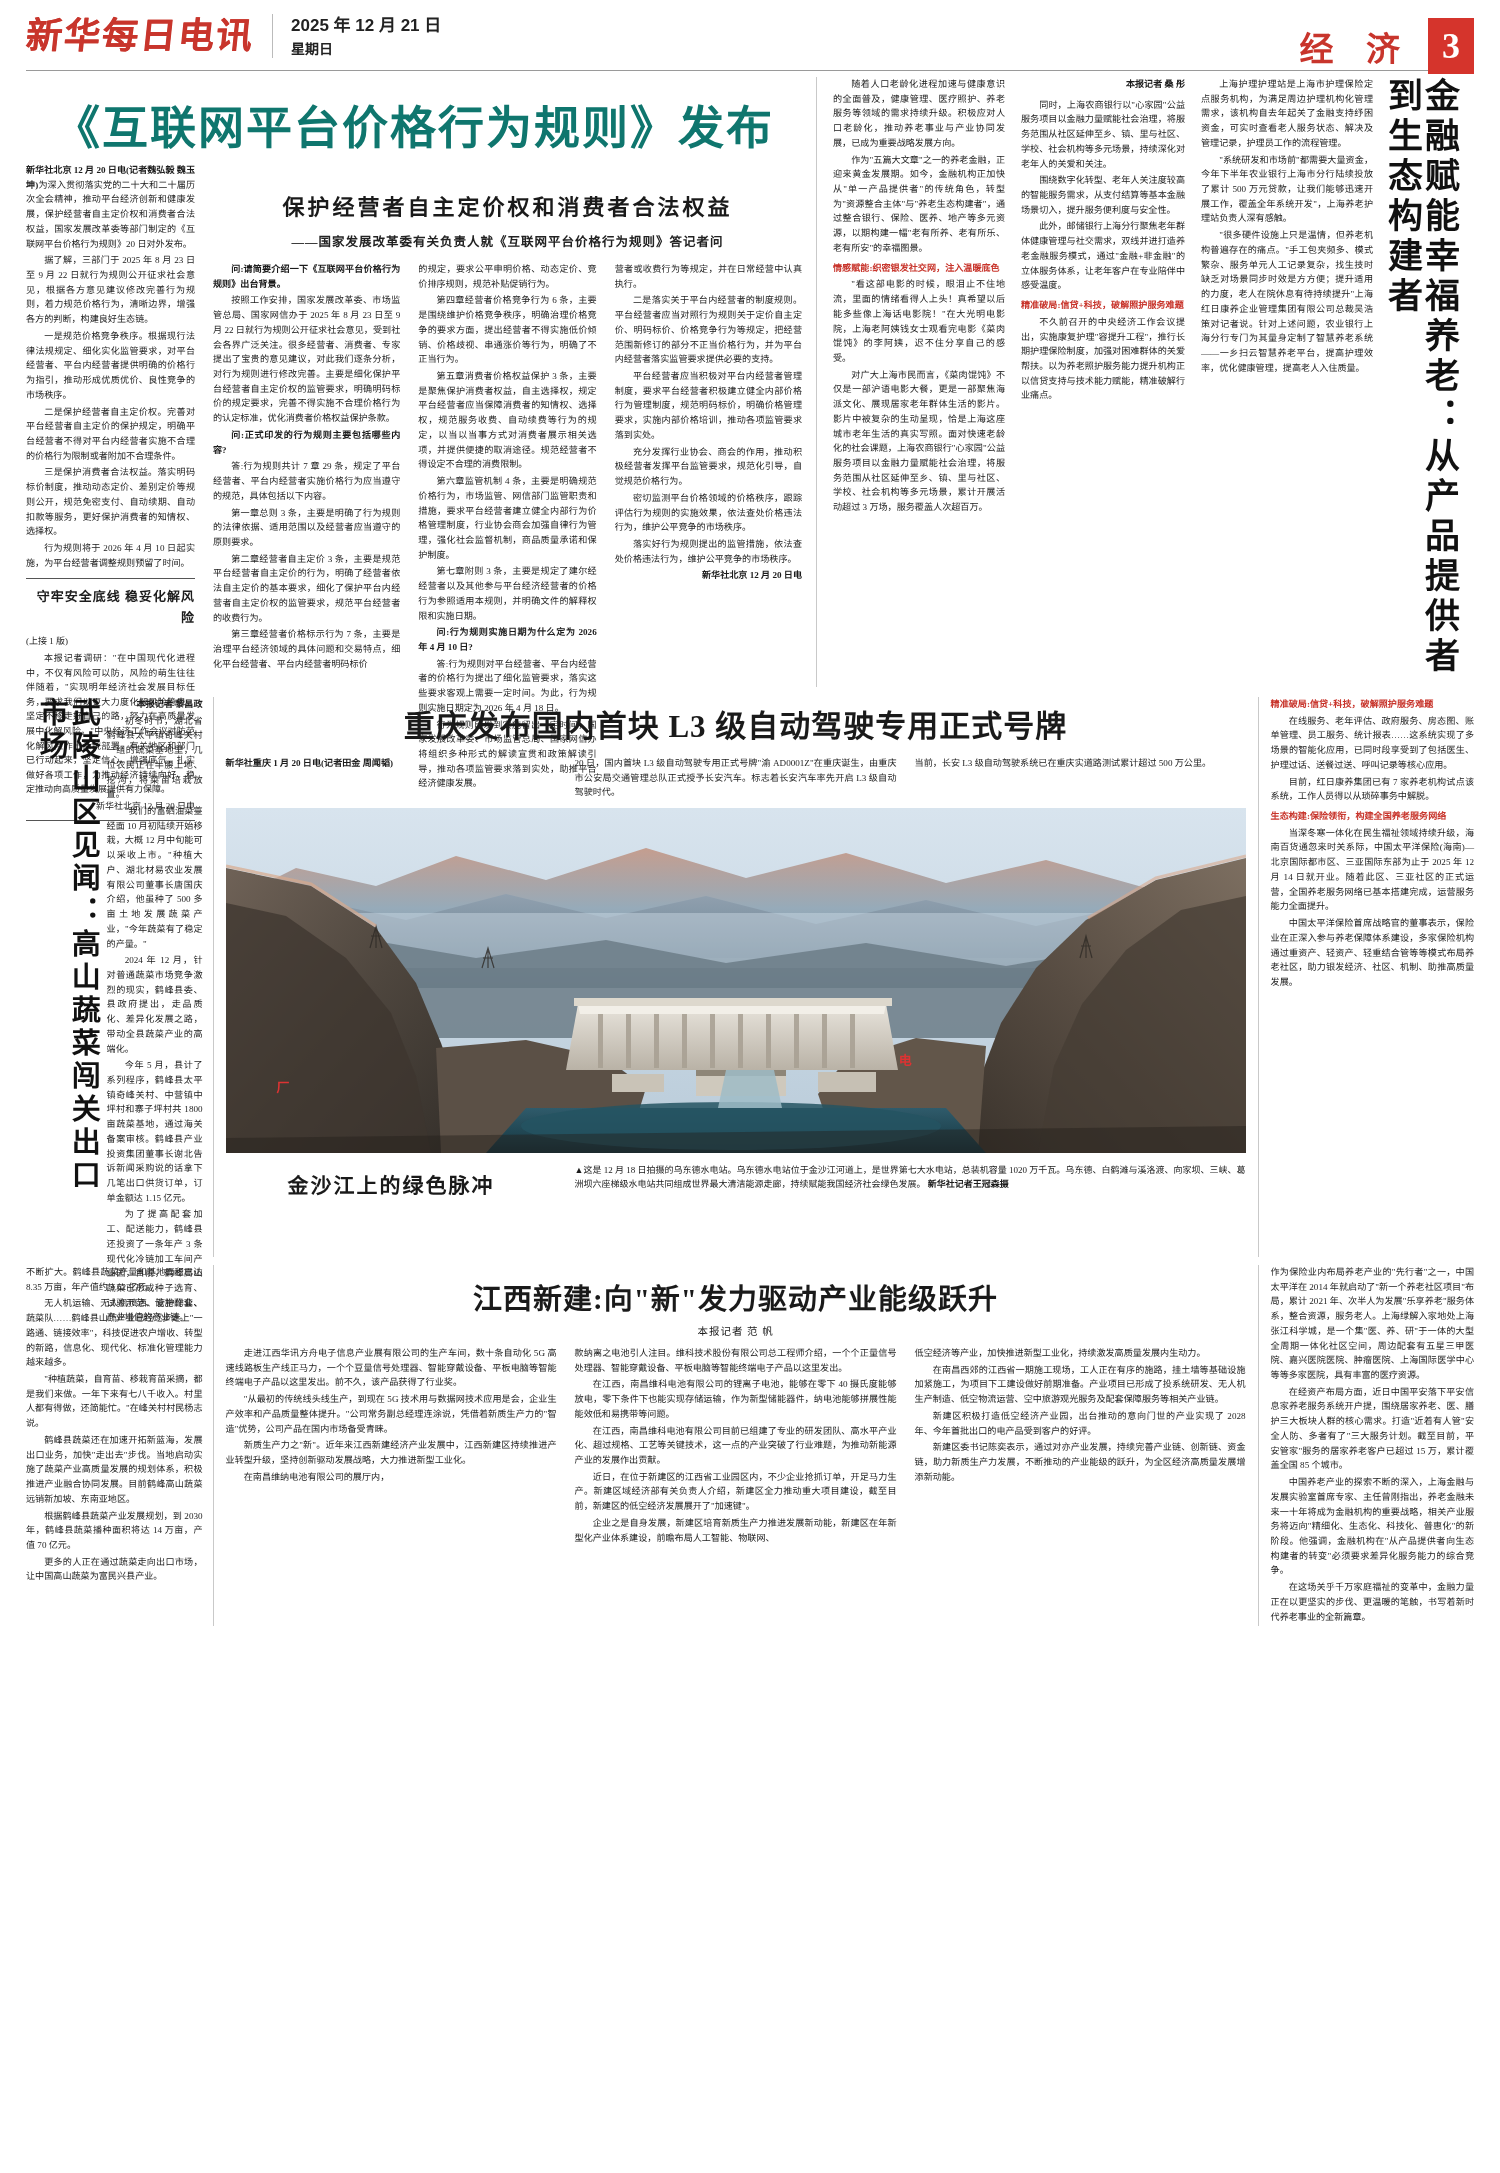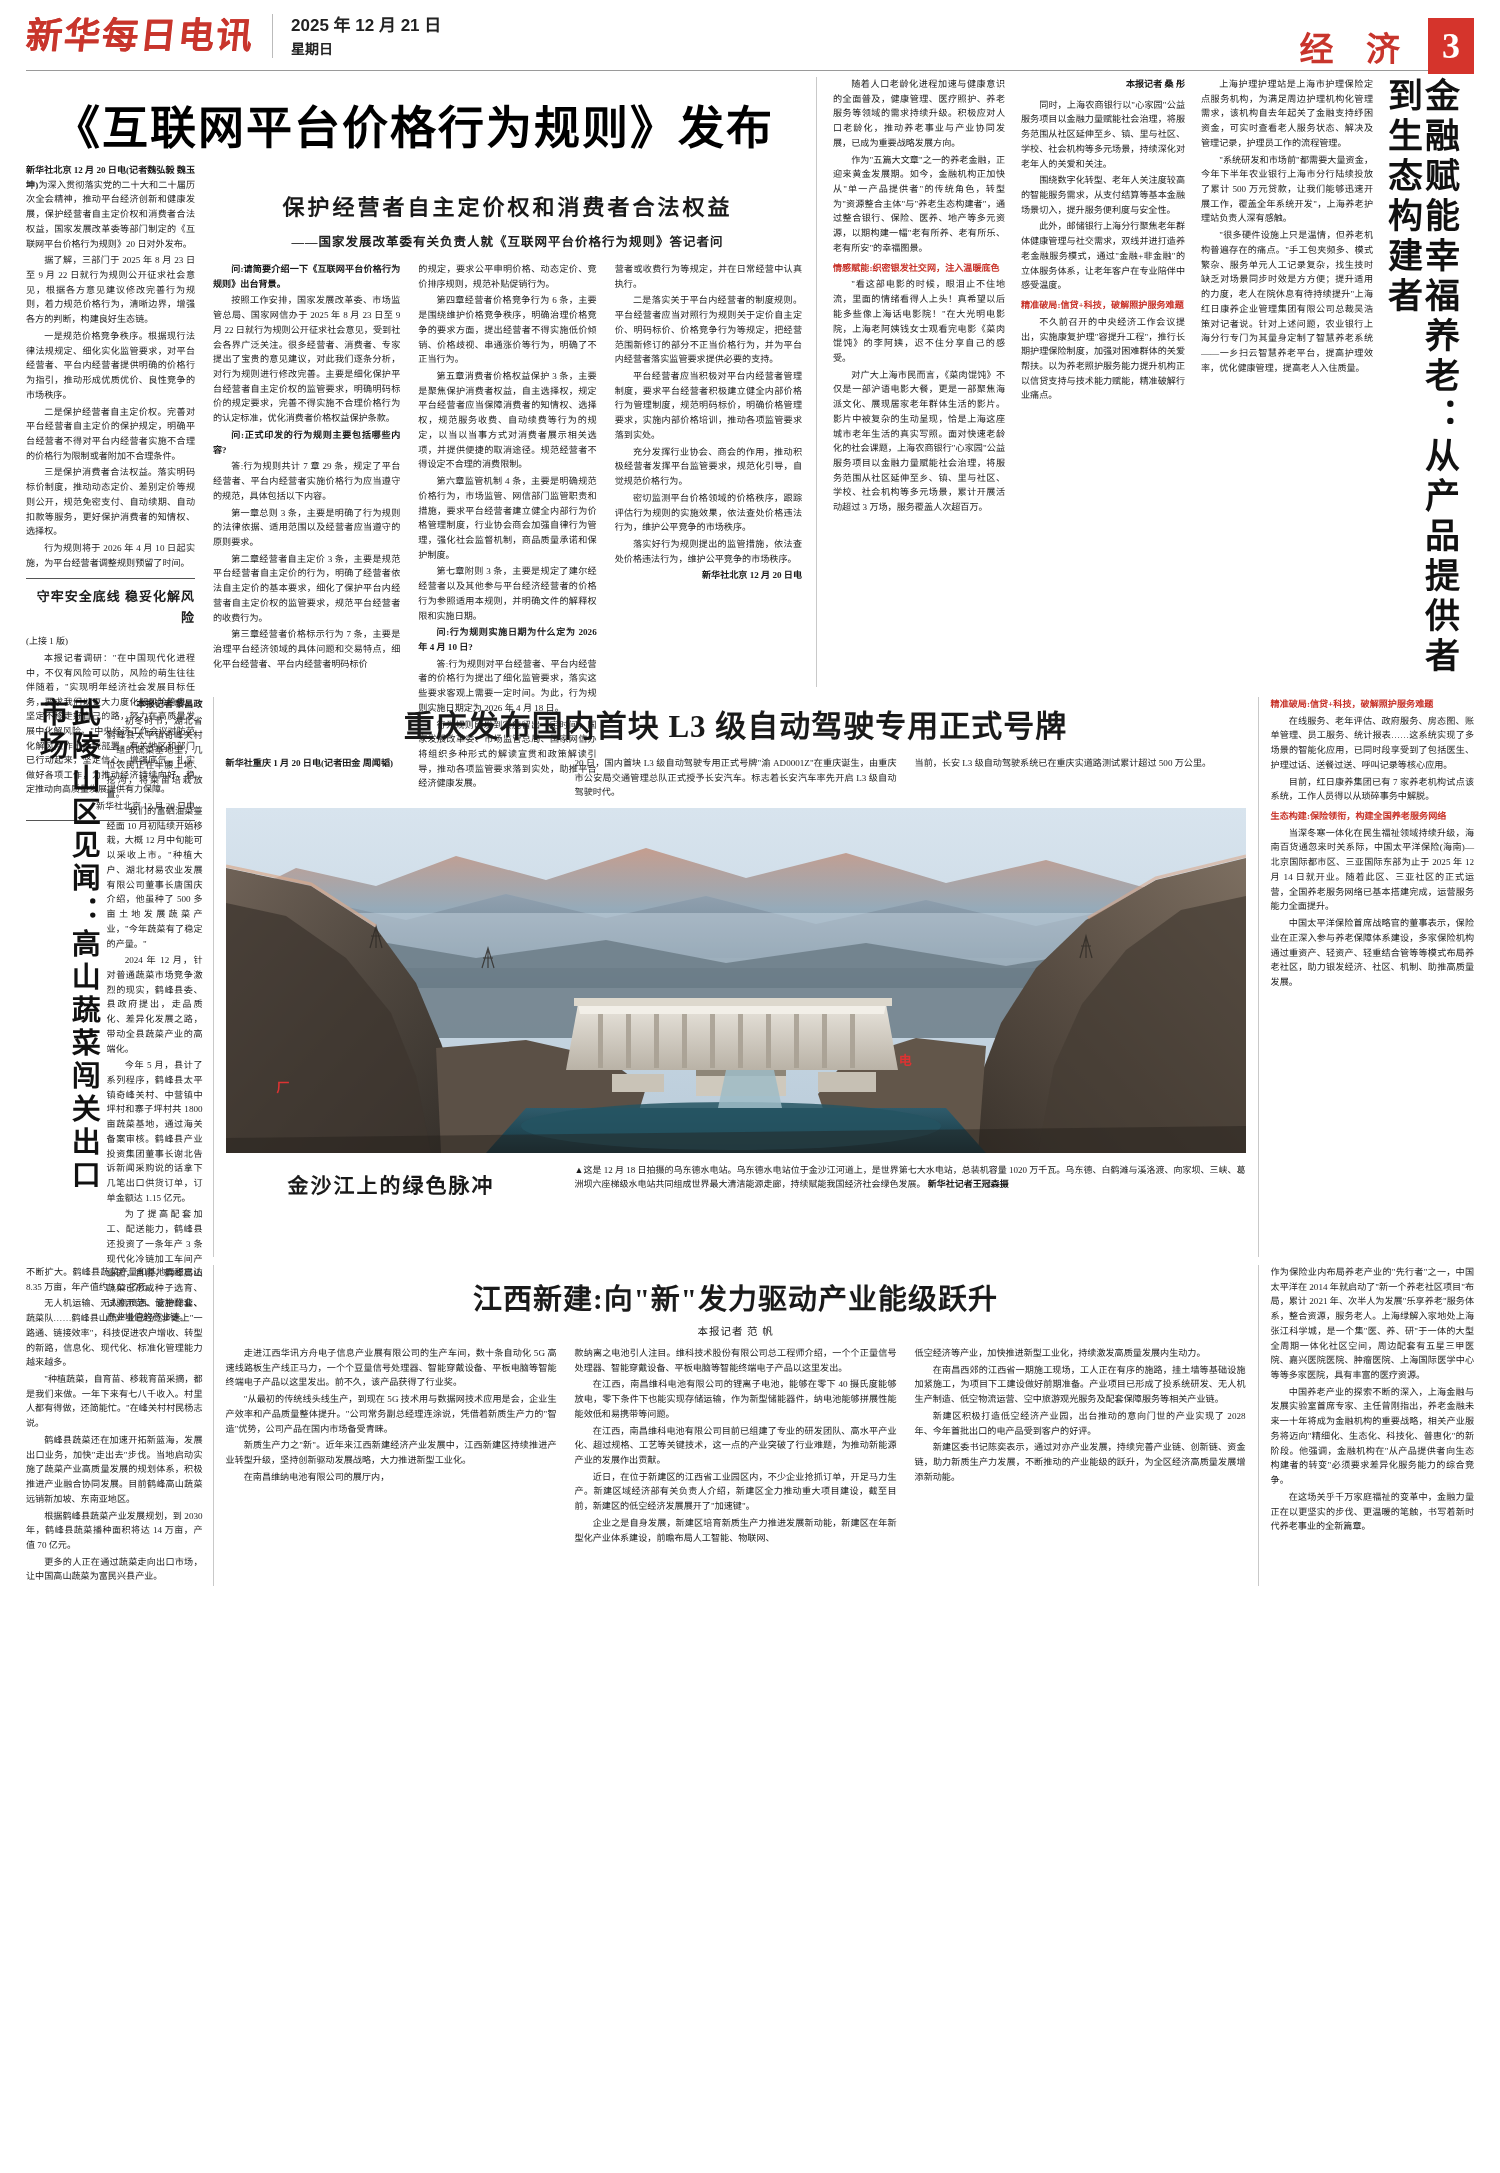--- a/index.html
+++ b/index.html
@@ -51,21 +51,21 @@
 
   
   .top-block { display:flex; gap:0; margin-top:6px; height:610px; }
   .tb-left { width:790px; padding-right:14px; }
   .tb-mid  { width:1px; background:#c9c9c9; }
   .tb-right{ width:640px; padding-left:16px; display:flex; }
 
   .headline1 {
     font-family:"Liberation Serif","DejaVu Serif",serif;
     font-size:46px; font-weight:700; text-align:center;
-    letter-spacing:2px; margin:14px 0 6px 0; color:#000000;
+    letter-spacing:2px; margin:14px 0 6px 0; color:#0f766e;
   }
   .subhead1 {
     font-size:22px; font-weight:700; text-align:center; letter-spacing:3px;
     margin:26px 0 10px 0; color:#1a1a1a;
   }
   .attrib1 { font-size:12.5px; text-align:center; letter-spacing:1px; margin-bottom:12px; color:#222; font-weight:600;}
 
   .three-col { display:flex; gap:0; }
   .three-col > .c { padding:0 9px; }
   .three-col > .c:first-child { padding-left:0; }
@@ -423,19 +423,20 @@
           <p>在南昌西郊的江西省一期施工现场，工人正在有序的施路，挂土墙等基础设施加紧施工，为项目下工建设做好前期准备。产业项目已形成了投系统研发、无人机生产制造、低空物流运营、空中旅游观光服务及配套保障服务等相关产业链。</p>
           <p>新建区积极打造低空经济产业园，出台推动的意向门世的产业实现了 2028 年、今年首批出口的电产品受到客户的好评。</p>
           <p>新建区委书记陈奕表示，通过对亦产业发展，持续完善产业链、创新链、资金链，助力新质生产力发展，不断推动的产业能级的跃升，为全区经济高质量发展增添新动能。</p>
         </div>
       </div>
     </div>
 
     <div class="b3-right colrule">
       <div class="col-text">
         <p class="noind">作为保险业内布局养老产业的"先行者"之一，中国太平洋在 2014 年就启动了"新一个养老社区项目"布局，累计 2021 年、次半人为发展"乐享养老"服务体系，整合资源，服务老人。上海绿解入家地处上海张江科学城，是一个集"医、养、研"于一体的大型全周期一体化社区空间，周边配套有五星三甲医院、嘉兴医院医院、肿瘤医院、上海国际医学中心等等多家医院，具有丰富的医疗资源。</p>
+        <p>在经资产布局方面，近日中国平安落下平安信息家养老服务系统开户提，围绕居家养老、医、膳护三大板块人群的核心需求。打造"近着有人管"安全人防、多者有了"三大服务计划。截至目前，平安管家"服务的居家养老客户已超过 15 万，累计覆盖全国 85 个城市。</p>
         <p>中国养老产业的探索不断的深入，上海金融与发展实验室首席专家、主任曾刚指出，养老金融未来一十年将成为金融机构的重要战略，相关产业服务将迈向"精细化、生态化、科技化、普惠化"的新阶段。他强调，金融机构在"从产品提供者向生态构建者的转变"必须要求差异化服务能力的综合竞争。</p>
         <p>在这场关乎千万家庭福祉的变革中，金融力量正在以更坚实的步伐、更温暖的笔触，书写着新时代养老事业的全新篇章。</p>
       </div>
     </div>
   </div>
 
 </div>
 
 </body></html>

